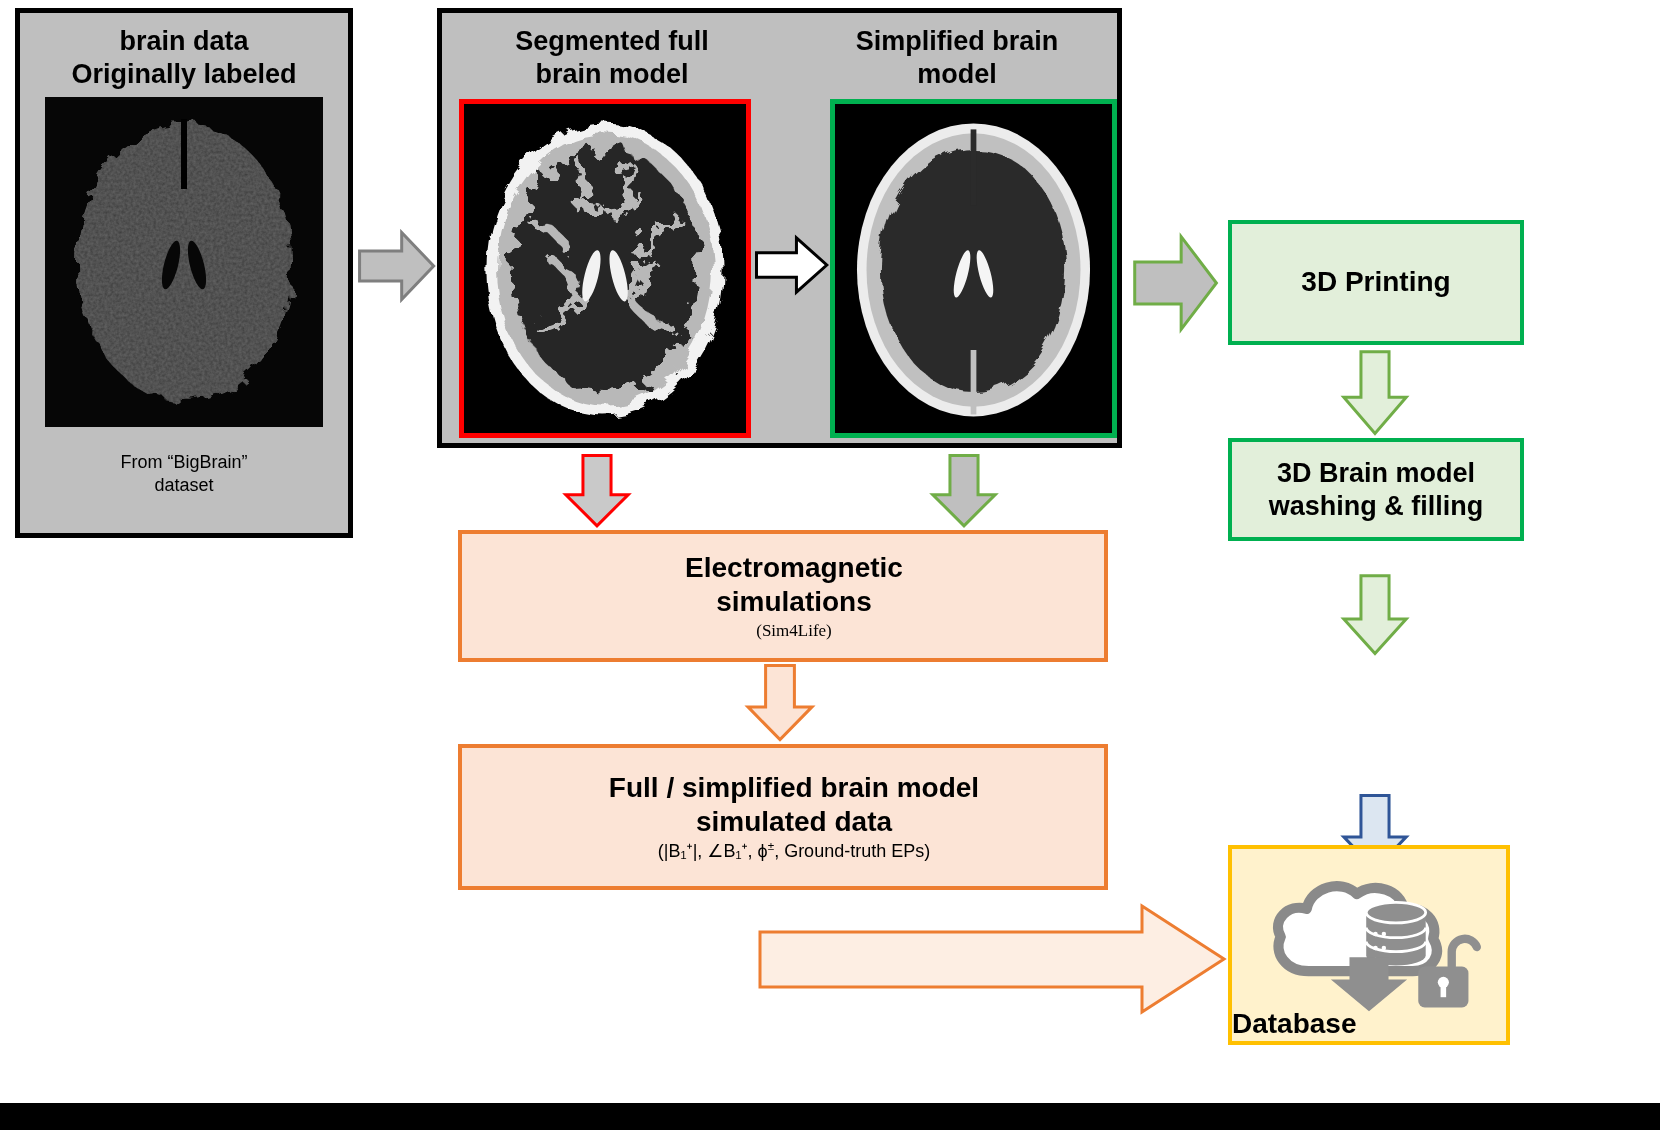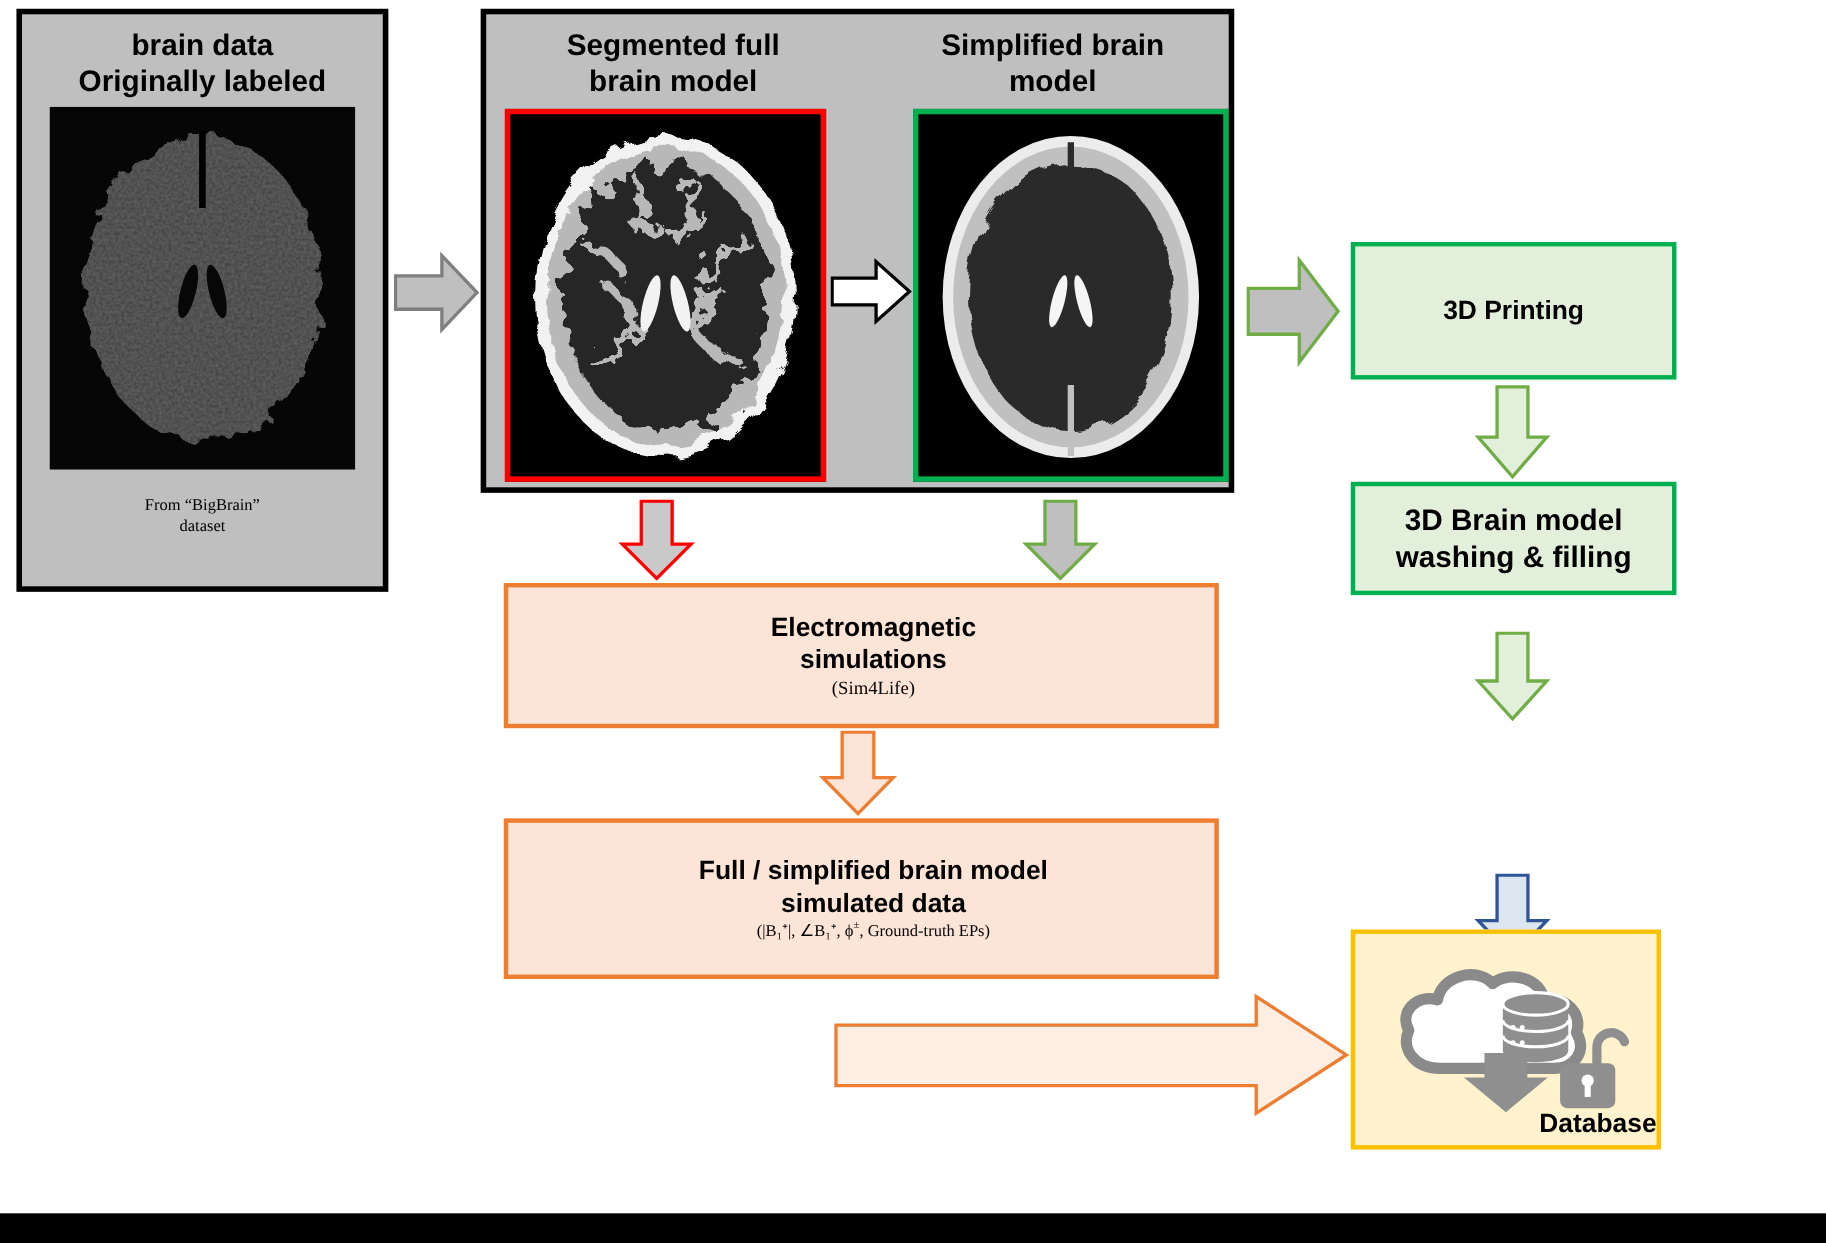--- a/index.html
+++ b/index.html
@@ -1,22 +1,22 @@
 <!DOCTYPE html>
 <html><head>
 <meta charset="utf-8">
 <style>
   html,body{margin:0;padding:0;background:#fff;}
   .canvas{position:relative;width:1660px;height:1130px;background:#ffffff;
           font-family:"Liberation Sans",sans-serif;color:#000;overflow:hidden;}
   .abs{position:absolute;box-sizing:border-box;}
   .vc{display:flex;flex-direction:column;justify-content:center;align-items:center;text-align:center;}
   .t27{font-size:27px;line-height:1.22;font-weight:700;}
-  .t28{font-size:24px;line-height:1.22;font-weight:700;}
-  .t22{font-size:15px;line-height:1.25;font-weight:400;font-family:Liberation Serif, serif;}
+  .t28{font-size:28px;line-height:1.22;font-weight:700;}
+  .t22{font-size:18px;line-height:1.25;font-weight:400;}
   .t21{font-size:17px;line-height:1.25;font-weight:400;font-family:Liberation Serif, serif;}
   .grayBox{background:#bfbfbf;border:5px solid #000;}
   .greenBox{background:#e2efda;border:4px solid #00b050;}
   .orangeBox{background:#fce4d6;border:4px solid #ed7d31;padding-left:22px;}
   .mriBox{background:#dce6f1;border:5px solid #1f3864;}
   .dbBox{background:#fff2cc;border:4px solid #ffc000;}
   svg{display:block;}
   .fillsvg{width:100%;height:100%;}
   .supmark{font-size:0.65em;vertical-align:7px;}
   .lineblock{display:block;}
@@ -170,21 +170,21 @@
         <circle cx="132" cy="113" r="2.4" fill="#fff"></circle>
       </g>
       <polygon points="104,110 146,110 146,134 166,134 125,168 84,134 104,134" fill="#8f8f8f"></polygon>
       <g>
         <path d="M214,120 v-16 a14,14 0 0 1 27,-5" fill="none" stroke="#8f8f8f" stroke-width="9" stroke-linecap="round"></path>
         <rect x="178" y="120" width="54" height="44" rx="7" fill="#8f8f8f"></rect>
         <circle cx="205" cy="137" r="6" fill="#fff"></circle>
         <rect x="202" y="140" width="6" height="13" fill="#fff"></rect>
       </g>
     </svg>
-    <div class="abs t28" style="left:0;top:158px;width:100%;text-align:right;">Database</div>
+    <div class="abs t28" style="left:0;top:158px;width:100%;text-align:left;">Database</div>
   </div>
 
   <svg class="abs" style="left:558px;top:454px;" width="78" height="74" viewBox="0 0 100 100" preserveAspectRatio="none">
     <polygon points="32,2 68,2 68,55 90,55 50,97 10,55 32,55" fill="#c9c9c9" stroke="#ff0000" stroke-width="3" vector-effect="non-scaling-stroke"></polygon>
   </svg>
 
   <svg class="abs" style="left:925px;top:454px;" width="78" height="74" viewBox="0 0 100 100" preserveAspectRatio="none">
     <polygon points="32,2 68,2 68,55 90,55 50,97 10,55 32,55" fill="#bfbfbf" stroke="#70ad47" stroke-width="3" vector-effect="non-scaling-stroke"></polygon>
   </svg>
 

